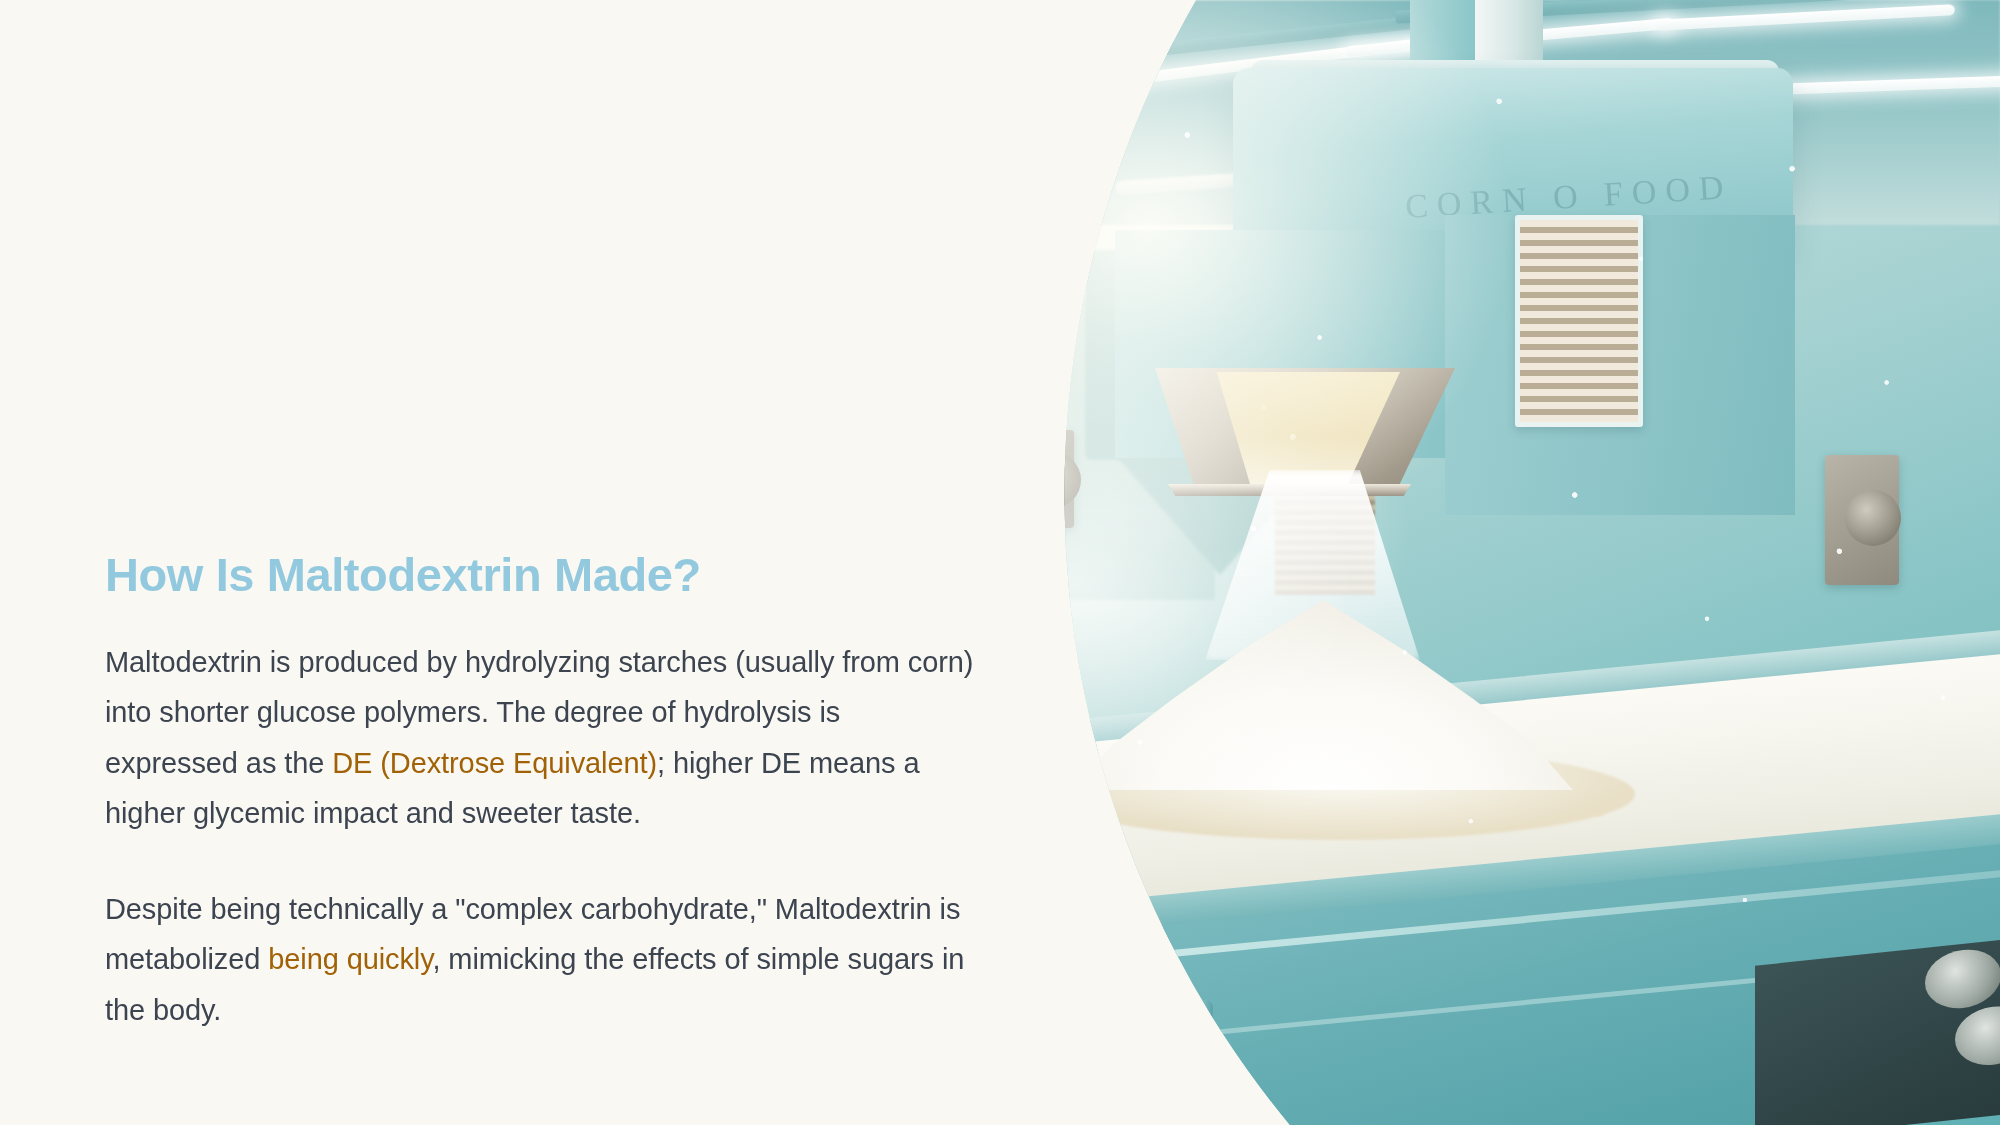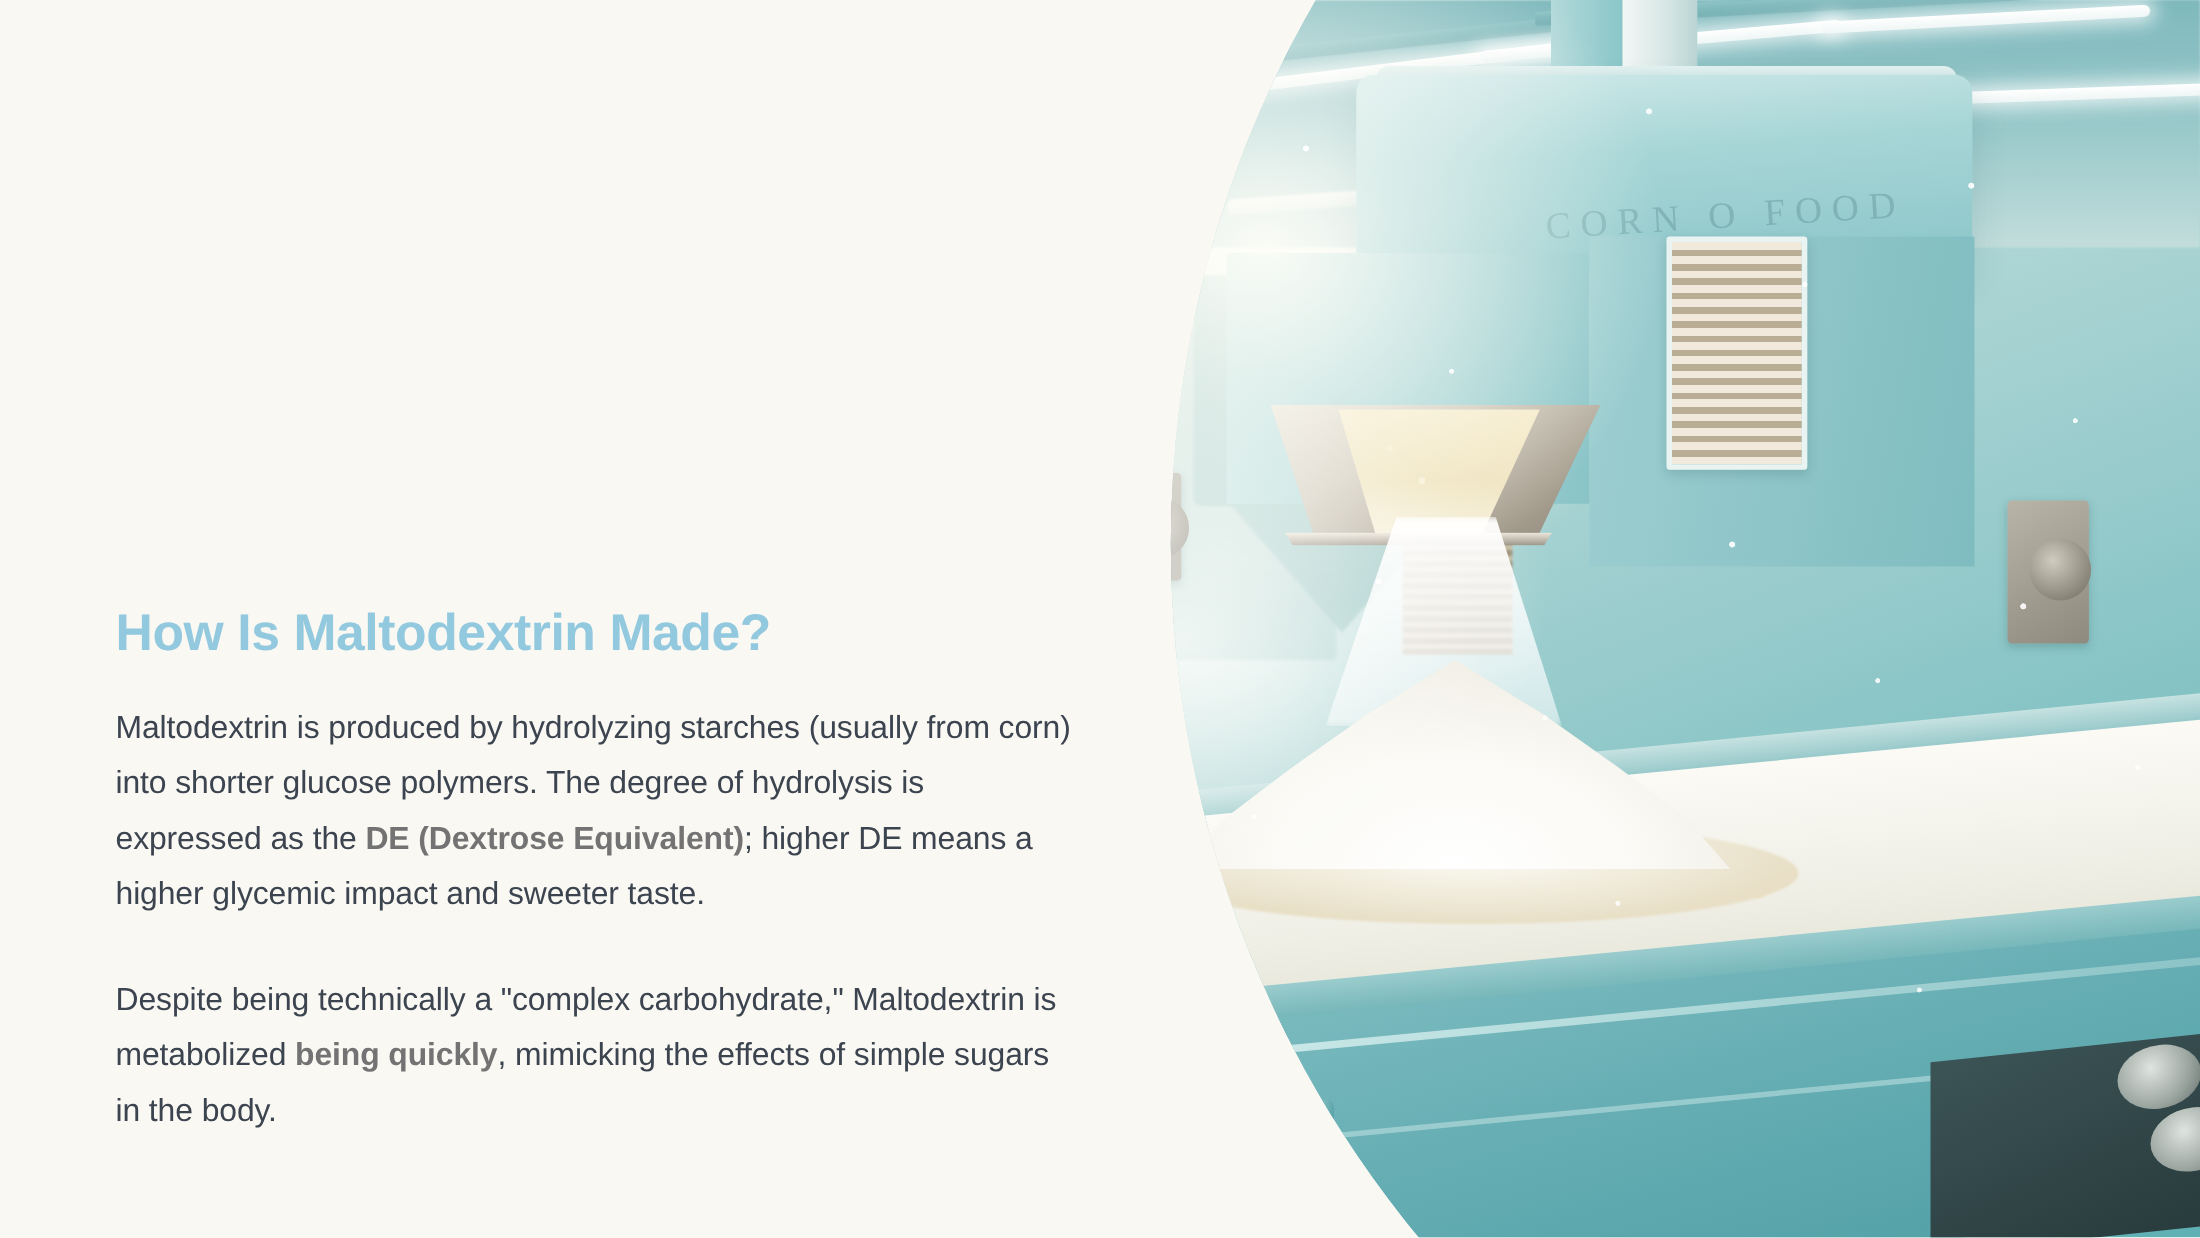--- a/index.html
+++ b/index.html
@@ -33,21 +33,21 @@
     margin-bottom:34px;
   }
   .para{
     font-size:29px;
     line-height:1.74;
     color:#3c4450;
     letter-spacing:-0.1px;
     max-width:875px;
   }
   .para + .para{margin-top:45px;}
-  .para b{font-weight:bold;color:#737373;}
+  .para b{font-weight:normal;color:#a16207;}
 
   
   .photo-wrap{
     position:absolute;
     left:1055px;
     top:0;
     width:945px;
     height:1125px;
     overflow:hidden;
     

